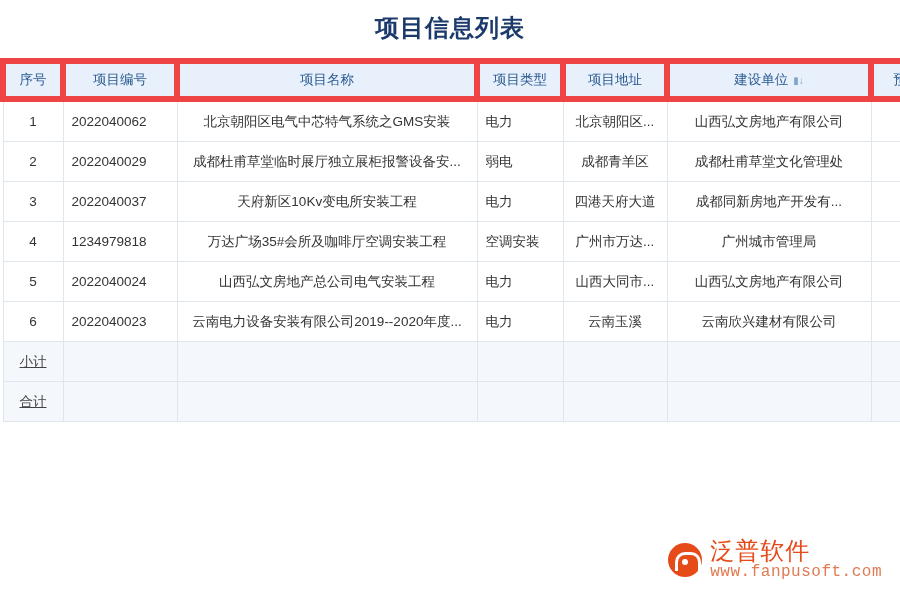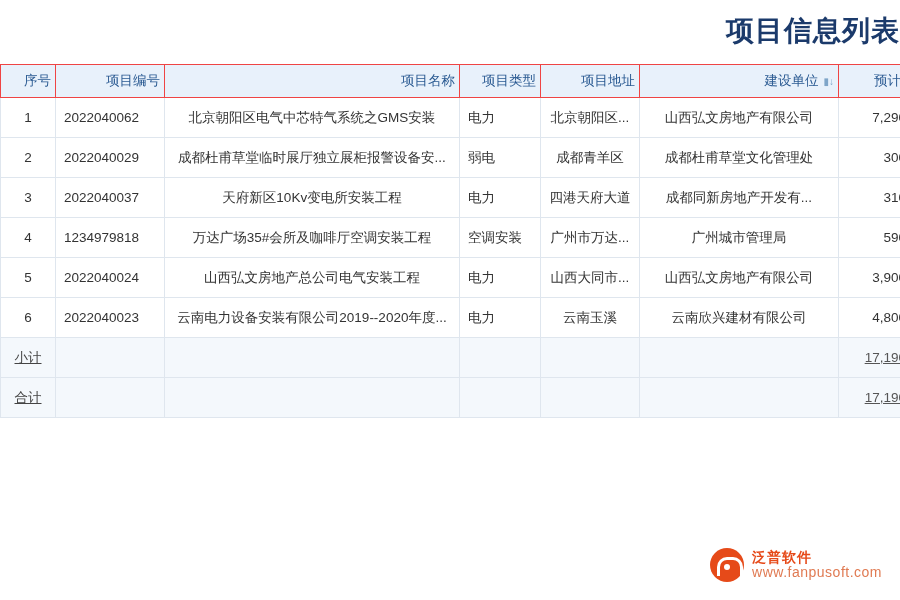--- a/index.html
+++ b/index.html
@@ -9,41 +9,41 @@
   body {
     width: 900px;
     height: 600px;
     background: #ffffff;
     font-family: "Liberation Sans", "DejaVu Sans", sans-serif;
     color: #333333;
     overflow: hidden;
     position: relative;
   }
   .page-title {
-    text-align: right;
-    font-size: 28px;
+    text-align: center;
+    font-size: 24px;
     font-weight: bold;
     color: #1b3a6b;
     padding: 12px 0 14px 0;
     letter-spacing: 1px;
   }
   table.grid {
     width: 900px;
     border-collapse: collapse;
     table-layout: fixed;
     font-size: 13px;
   }
   table.grid th {
     background: #e8f1fb;
     color: #2a5a92;
     font-weight: normal;
     font-size: 13.5px;
     height: 32px;
-    border: 1px solid #ef4444;
-    text-align: right;
+    border: 6px solid #ef4444;
+    text-align: center;
     padding: 0 4px;
     white-space: nowrap;
     overflow: hidden;
   }
   table.grid td {
     height: 39px;
     border: 1px solid #dfe6ee;
     padding: 0 8px;
     color: #333333;
     font-size: 13.5px;
@@ -109,29 +109,30 @@
     top: 16px;
     width: 6px;
     height: 6px;
     background: #ffffff;
     border-radius: 50%;
   }
   .logo-text {
     line-height: 1.1;
   }
   .logo-cn {
-    font-size: 14px;
-    font-weight: bold;
+    font-size: 24px;
+    font-weight: normal;
     color: #e64a19;
     letter-spacing: 1px;
   }
   .logo-en {
-    font-size: 14px;
+    font-size: 16px;
     color: #e07a52;
     letter-spacing: 0.5px;
+    font-family: Liberation Mono, monospace;
   }
 </style>
 </head>
 <body>
 
 <div class="page-title">项目信息列表</div>
 
 <table class="grid">
   <thead>
     <tr>

